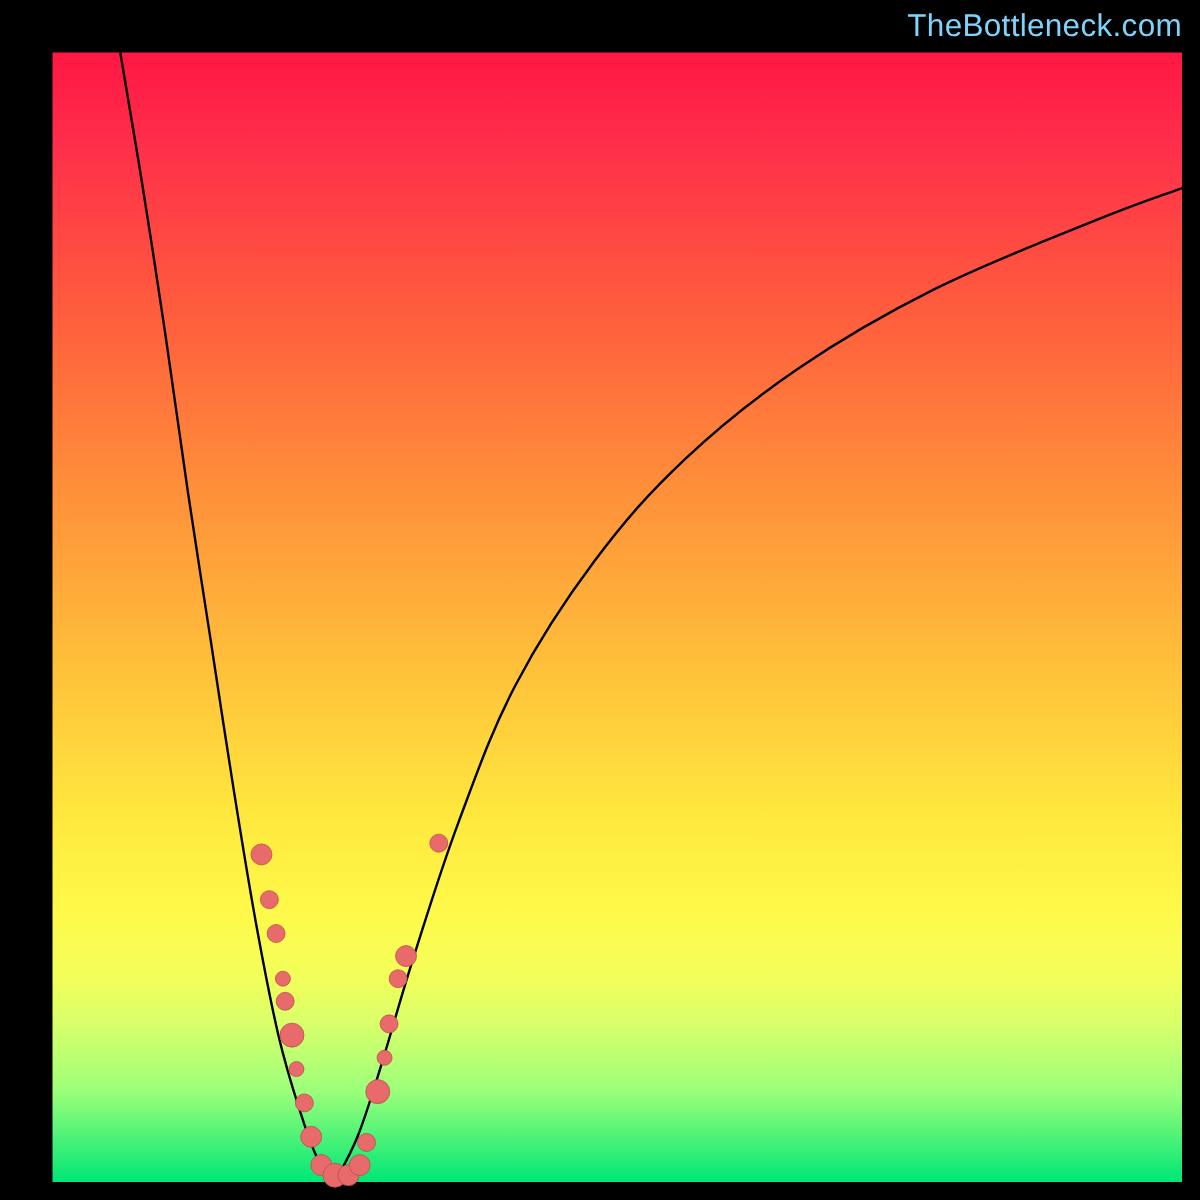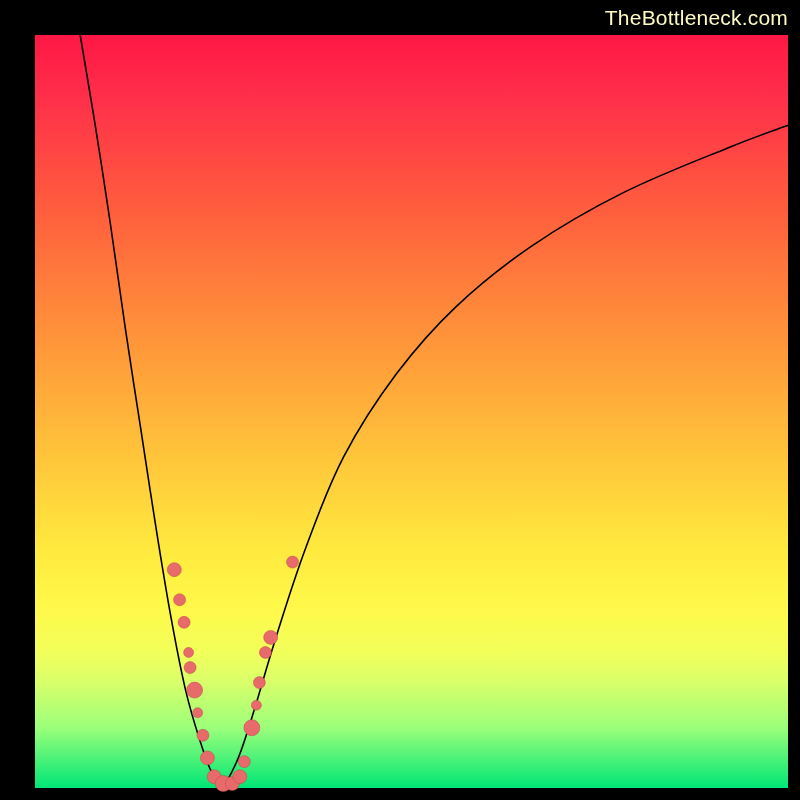--- a/index.html
+++ b/index.html
@@ -37,21 +37,21 @@
       #f2ff5a 82%,
       #d8ff6a 86%,
       #9bff7a 92%,
       #00e676 100%
     );
   }
   .watermark {
     position: absolute;
     top: 6px;
     right: 12px;
-    color: #fef9c3;
+    color: #7dd3fc;
     font-size: 21px;
     font-weight: 500;
     letter-spacing: 0.2px;
     user-select: none;
   }
   svg.overlay {
     position: absolute;
     left: 35px;
     top: 35px;
     width: 753px;

